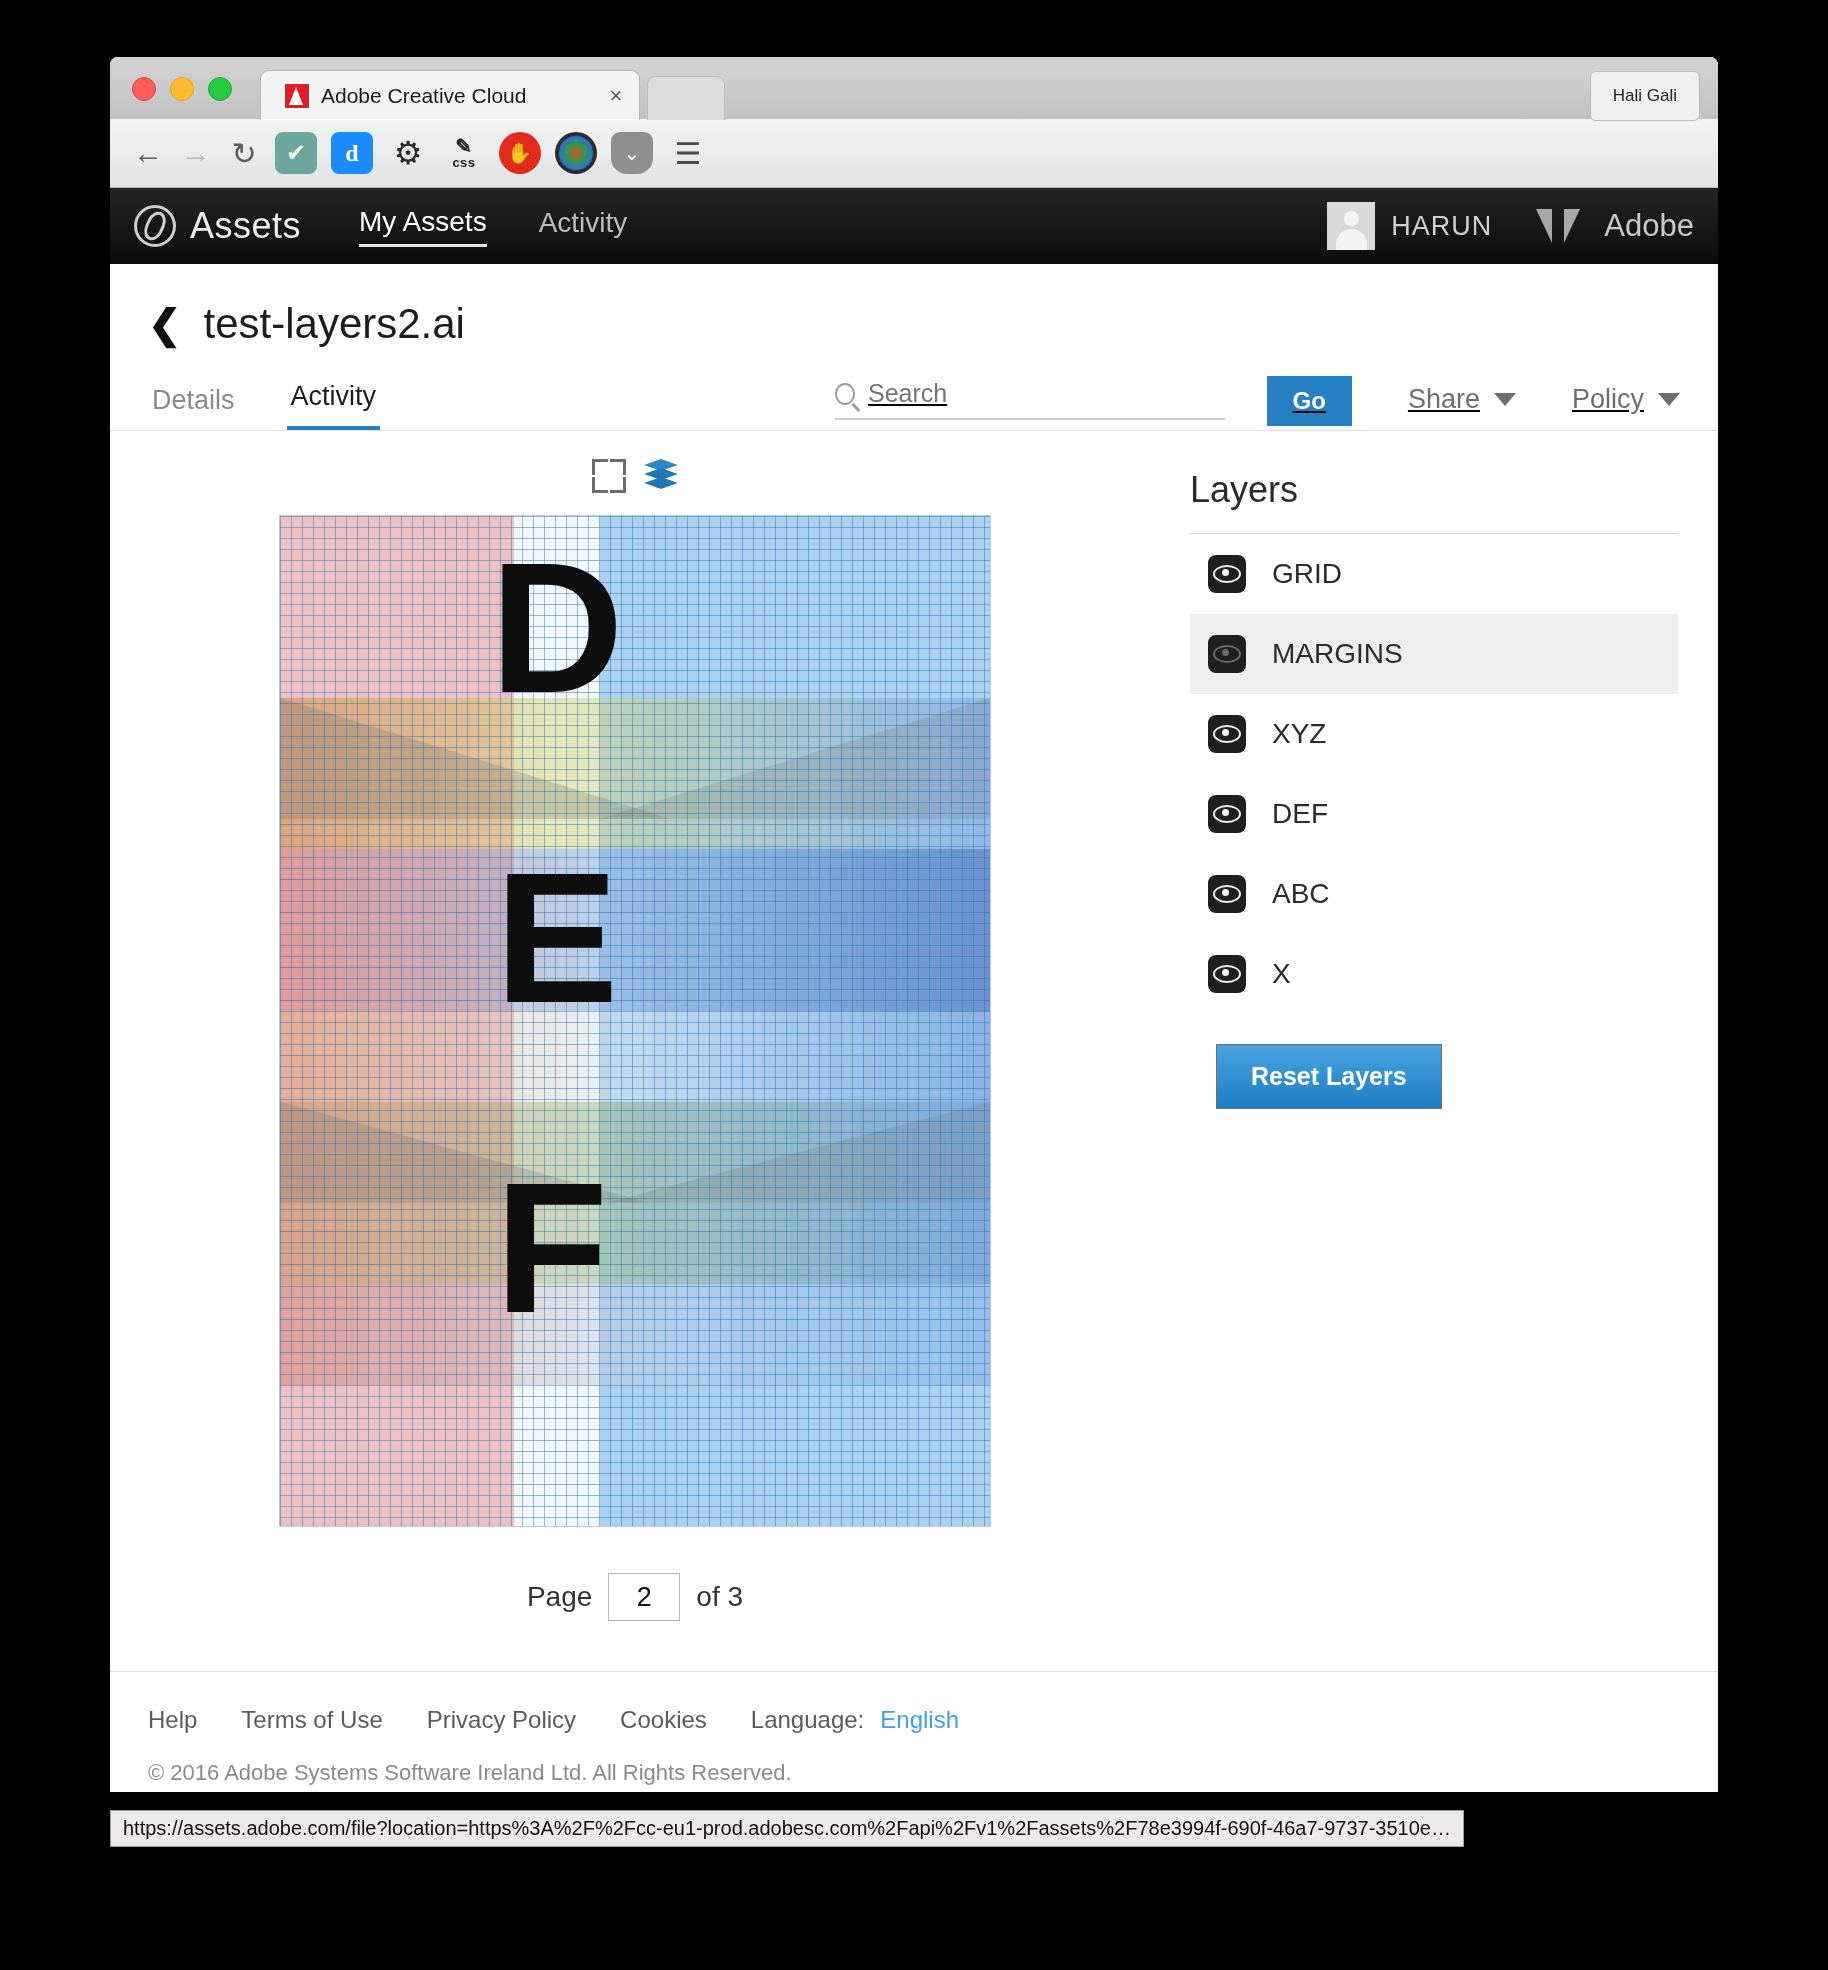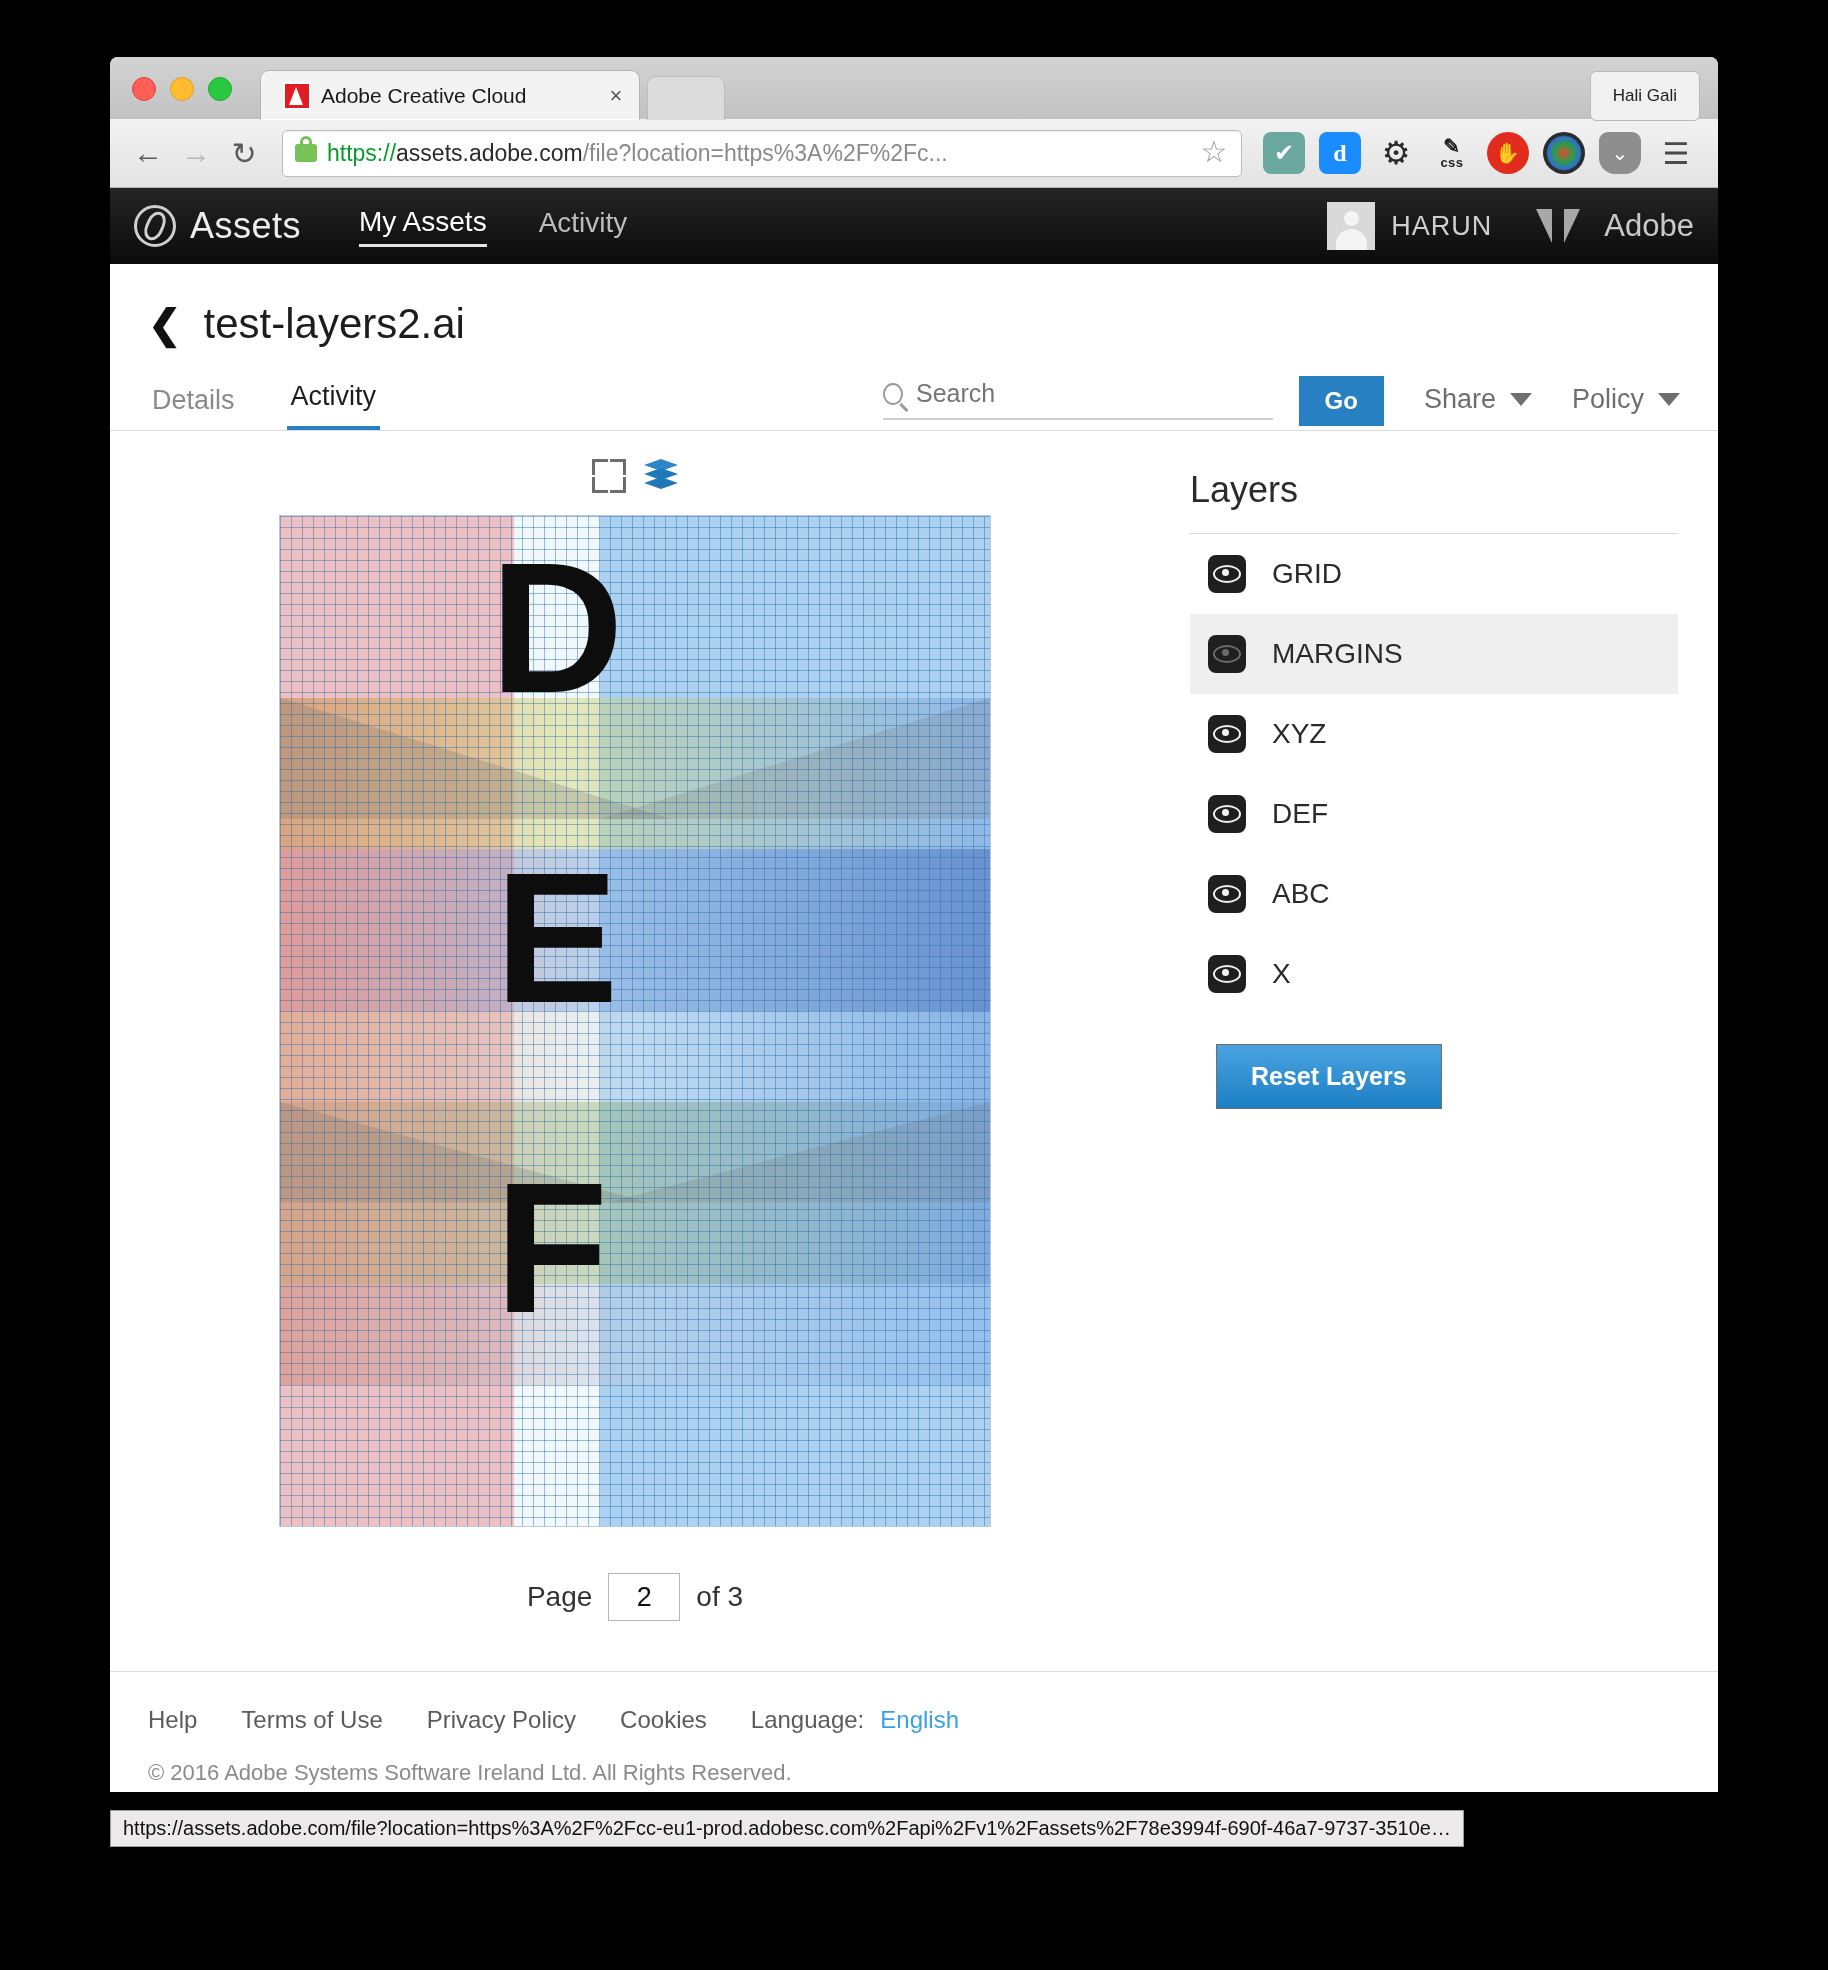--- a/index.html
+++ b/index.html
@@ -80,21 +80,21 @@
   .adobemark .r{position:absolute;right:0;top:0;width:0;height:0;border-left:16px solid #a8a8a8;border-bottom:34px solid transparent;}
   .adobetxt{font-size:31px;color:#c9c9c9;font-weight:300;margin-left:8px;}
 
   .titlerow{display:flex;align-items:center;padding:36px 0 0 38px;}
   .backchev{font-size:40px;color:#111;font-weight:bold;line-height:1;margin-right:22px;}
   .filetitle{font-size:42px;color:#1d1d1d;font-weight:300;}
 
   .tabsrow{display:flex;align-items:flex-end;border-bottom:1px solid #dcdcdc;margin-top:22px;padding:0 38px;height:60px;}
   .ptab{font-size:27px;color:#8a8a8a;padding:0 4px 14px 4px;margin-right:48px;font-weight:300;}
   .ptab.active{color:#1d1d1d;border-bottom:4px solid #2680c2;}
-  .searchwrap{margin-left:auto;display:flex;align-items:center;gap:0;padding-bottom:8px;}
+  .searchwrap{margin-left:auto;display:flex;align-items:center;gap:16px;padding-bottom:8px;text-decoration:underline;}
   .searchbox{width:390px;border-bottom:2px solid #cfcfcf;display:flex;align-items:center;padding-bottom:9px;}
   .mag{width:18px;height:18px;border:2.5px solid #9a9a9a;border-radius:50%;position:relative;margin-right:11px;}
   .mag:after{content:"";position:absolute;right:-8px;bottom:-6px;width:10px;height:2.5px;background:#9a9a9a;transform:rotate(45deg);}
   .searchinp{border:none;outline:none;font-size:25px;color:#8d8d8d;font-family:inherit;font-weight:300;width:100%;background:transparent;}
   .gobtn{background:#2680c2;color:#fff;font-size:24px;font-weight:bold;padding:11px 26px;margin-left:26px;margin-bottom:-4px;}
   .drop{font-size:27px;color:#6e6e6e;margin-left:40px;font-weight:300;display:flex;align-items:center;gap:14px;}
   .caret{width:0;height:0;border-left:11px solid transparent;border-right:11px solid transparent;border-top:13px solid #6e6e6e;}
 
   
   .viewer{display:flex;padding:0 0 0 0;}
@@ -171,27 +171,20 @@
     <div class="tab-ghost"></div>
 
     <div class="profile">Hali Gali</div>
   </div>
 
   <div class="toolbar">
     <div class="navbtn">←</div>
     <div class="navbtn dim">→</div>
     <div class="navbtn">↻</div>
 
-    <div class="omnibox">
-      <div class="lock"></div>
-      <div class="url">
-        <span class="sch">https://</span><span>assets.adobe.com</span><span class="dim">/file?location=https%3A%2F%2Fc...</span>
-      </div>
-      <div class="star">☆</div>
-    </div>
 
     <div class="exticon ext-check">✔</div>
     <div class="exticon ext-d">d</div>
     <div class="exticon ext-gear">⚙</div>
     <div class="exticon ext-css">
       <span class="pencil">✎</span>
       <span>css</span>
     </div>
     <div class="exticon ext-stop">✋</div>
     <div class="exticon ext-cam"></div>

